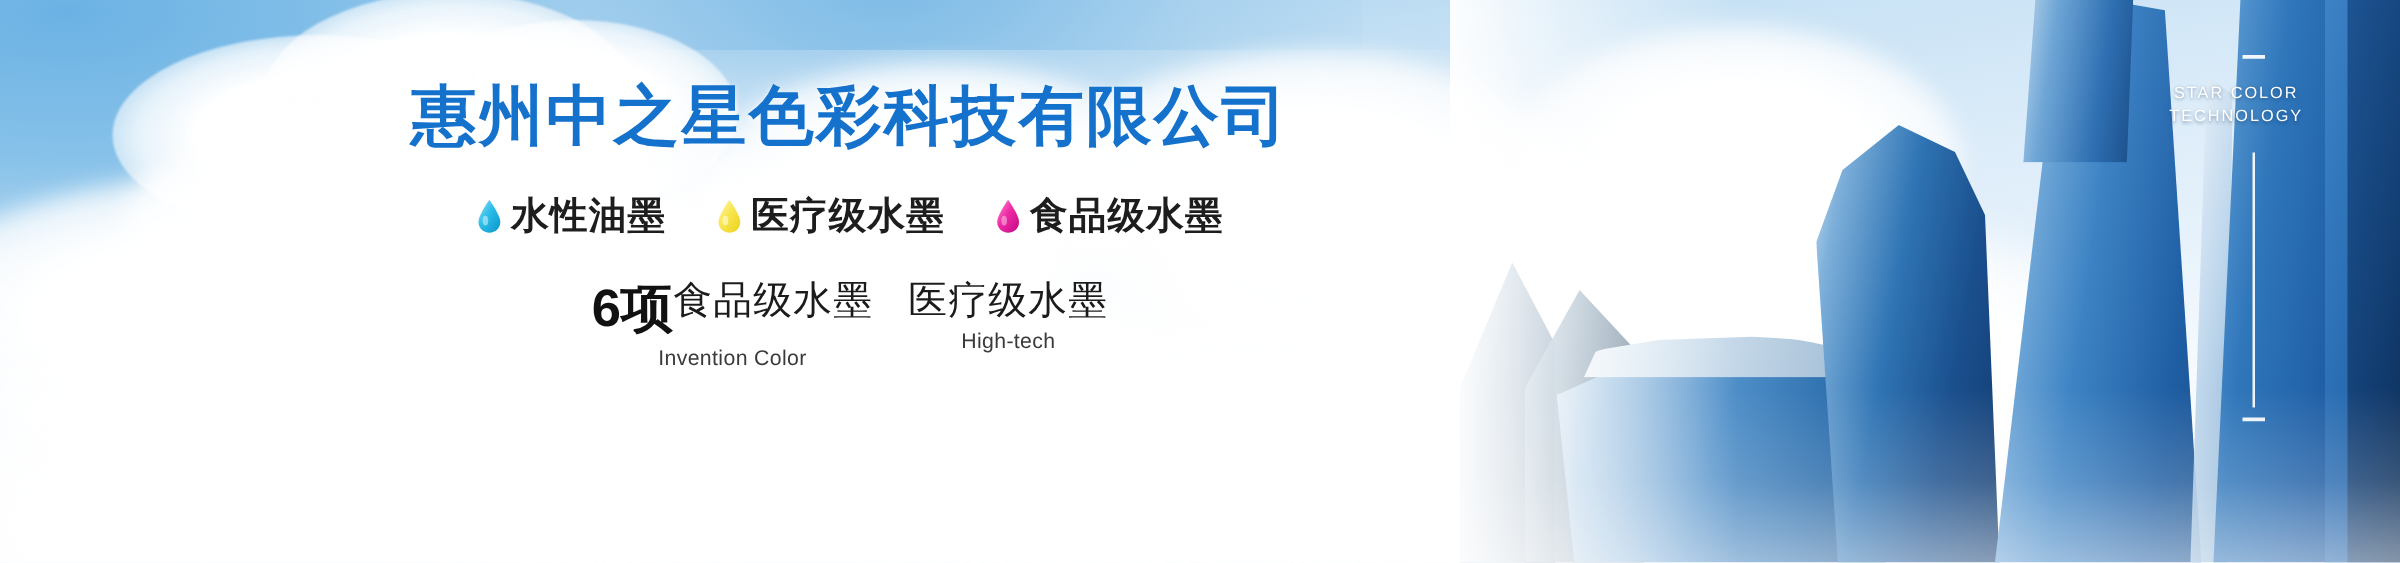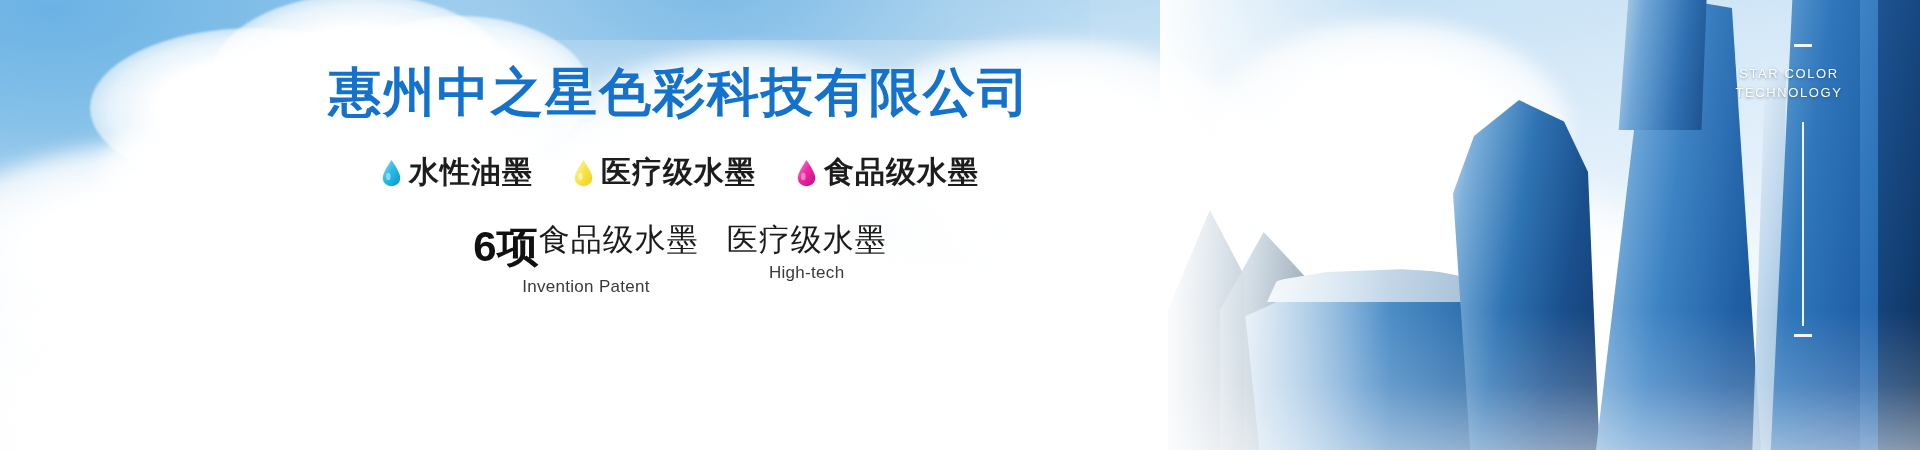--- a/index.html
+++ b/index.html
@@ -379,21 +379,21 @@
 
     </div>
 
     <div class="credentials">
 
       <div class="cred">
         <div class="cred-main">
           <span class="cred-big">6项</span>
           <span class="cred-rest">食品级水墨</span>
         </div>
-        <div class="cred-en">Invention Patent</div>
+        <div class="cred-en">Invention Color</div>
       </div>
 
       <div class="cred">
         <div class="cred-main">
           <span class="cred-rest">医疗级水墨</span>
         </div>
         <div class="cred-en">High-tech</div>
       </div>
 
     </div>

